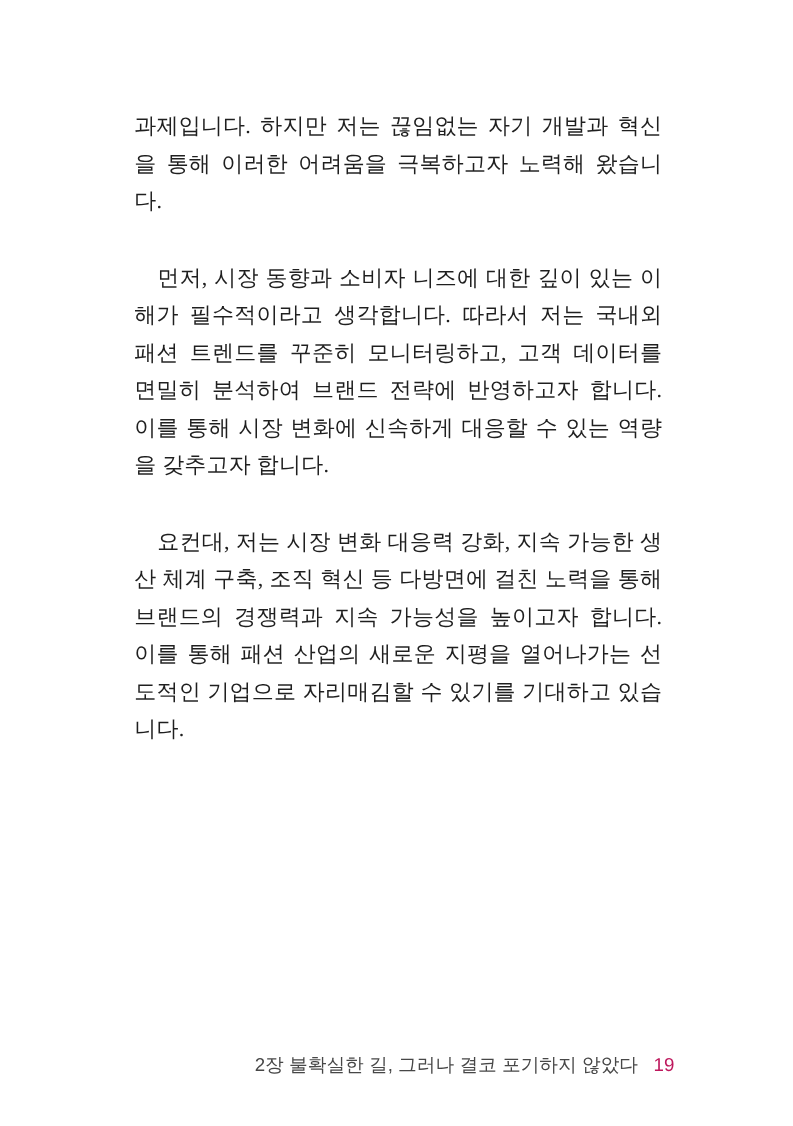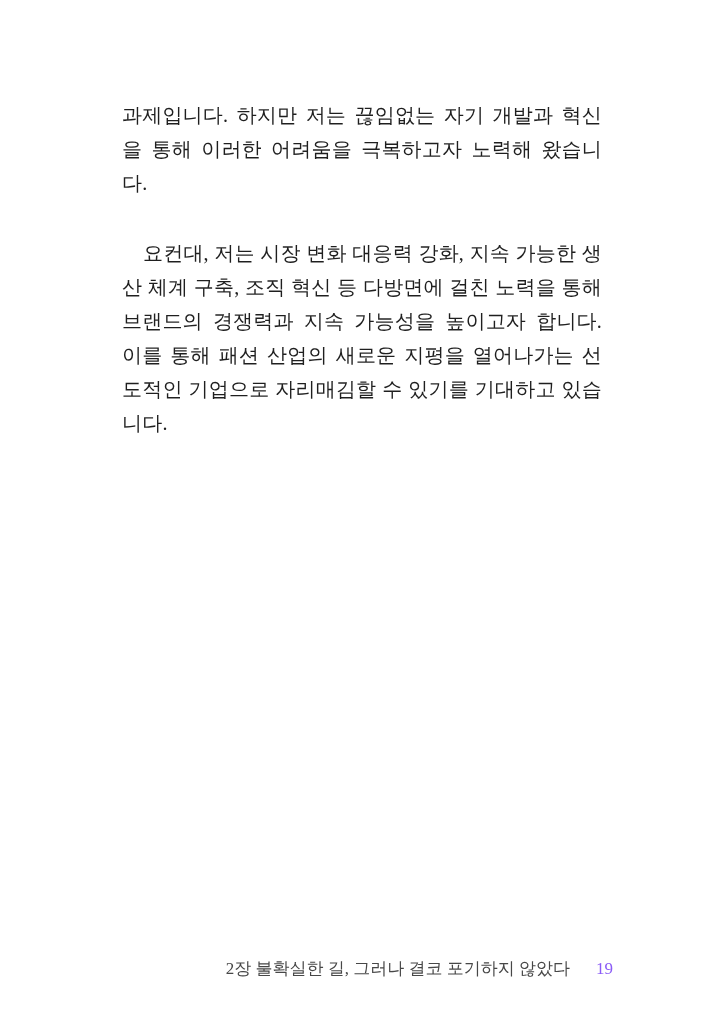--- a/index.html
+++ b/index.html
@@ -34,38 +34,39 @@
   }
   .body-text p.first {
     text-indent: 0;
   }
   .page-footer {
     position: absolute;
     right: 108px;
     bottom: 44px;
     display: flex;
     align-items: baseline;
-    gap: 26px;
-    font-family: Liberation Serif, serif;
+    gap: 14px;
+    font-family: Liberation Sans, sans-serif;
     font-size: 17px;
     color: #474747;
     white-space: nowrap;
   }
   .page-footer .pagenum {
     font-size: 17px;
-    color: #8b5cf6;
+    color: #be185d;
   }
 </style>
 </head>
 <body>
 
 <div class="page">
 
   <div class="body-text">
     <p class="first">과제입니다. 하지만 저는 끊임없는 자기 개발과 혁신을 통해 이러한 어려움을 극복하고자 노력해 왔습니다.</p>
+    <p>먼저, 시장 동향과 소비자 니즈에 대한 깊이 있는 이해가 필수적이라고 생각합니다. 따라서 저는 국내외 패션 트렌드를 꾸준히 모니터링하고, 고객 데이터를 면밀히 분석하여 브랜드 전략에 반영하고자 합니다. 이를 통해 시장 변화에 신속하게 대응할 수 있는 역량을 갖추고자 합니다.</p>
     <p>요컨대, 저는 시장 변화 대응력 강화, 지속 가능한 생산 체계 구축, 조직 혁신 등 다방면에 걸친 노력을 통해 브랜드의 경쟁력과 지속 가능성을 높이고자 합니다. 이를 통해 패션 산업의 새로운 지평을 열어나가는 선도적인 기업으로 자리매김할 수 있기를 기대하고 있습니다.</p>
   </div>
 
   <div class="page-footer">
     <span>2장 불확실한 길, 그러나 결코 포기하지 않았다</span>
     <span class="pagenum">19</span>
   </div>
 
 </div>
 

